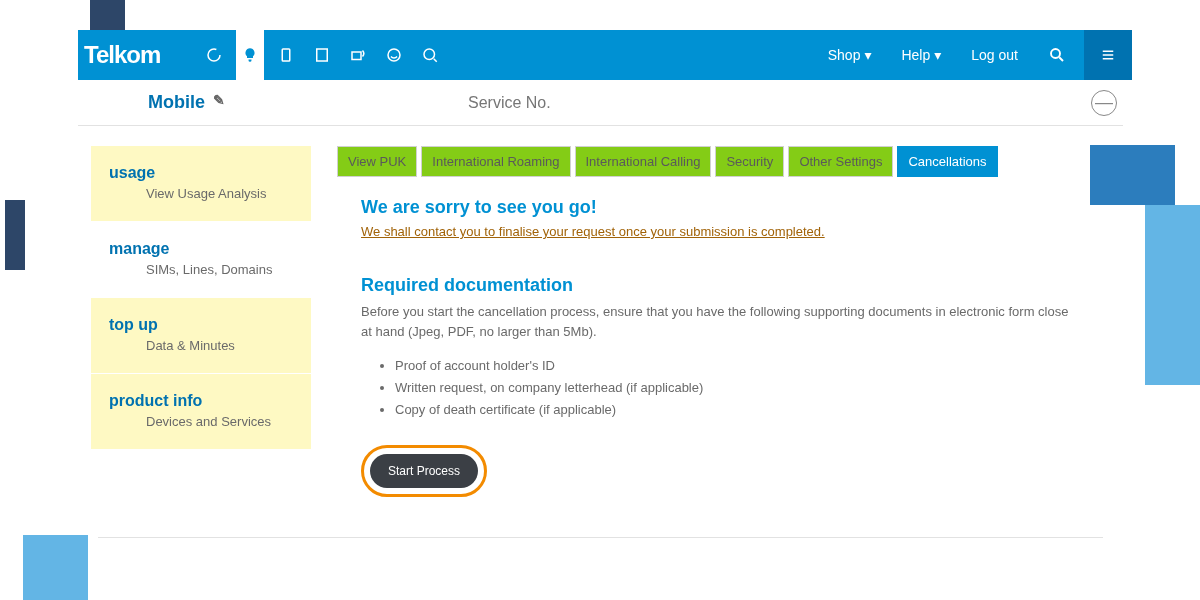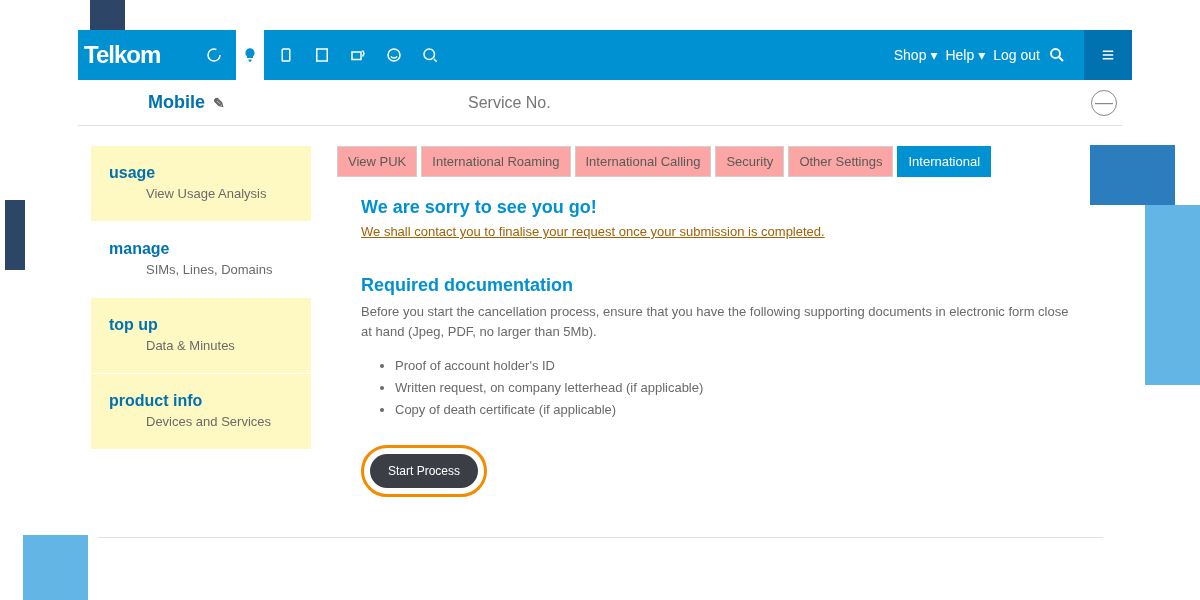--- a/index.html
+++ b/index.html
@@ -11,36 +11,36 @@
   .dec3 { background:#2c7dbd; width:85px; height:60px; left:1090px; top:145px; }
   .dec4 { background:#63b5e5; width:55px; height:180px; left:1145px; top:205px; }
   .dec5 { background:#63b5e5; width:65px; height:65px; left:23px; top:535px; }
   .page { position:absolute; left:78px; top:30px; width:1045px; }
   .topbar { background:#0091d3; height:50px; display:flex; align-items:center; padding:0 6px; color:#fff; }
   .brand { font-weight:bold; font-size:24px; letter-spacing:-1px; margin-right:40px; }
   .iconrow { display:flex; align-items:center; gap:8px; }
   .iconrow .ic { width:28px; height:50px; display:flex; align-items:center; justify-content:center; cursor:pointer; }
   .iconrow .ic.active { background:#fff; color:#0091d3; }
   .spacer { flex:1; }
-  .menu { display:flex; align-items:center; gap:8px; font-size:14px;text-align:center; }
+  .menu { display:flex; align-items:center; gap:30px; font-size:14px;text-align:center; }
   .menu .mi { cursor:pointer; display:flex; align-items:center; gap:4px; }
   .hamburger { width:48px; height:50px; background:#0072b0; display:flex; align-items:center; justify-content:center; margin-left:18px; margin-right:-15px; cursor:pointer;}
   .subbar { height:46px; display:flex; align-items:center; border-bottom:1px solid #e2e2e2; padding:0 0 0 70px; position:relative; }
-  .subbar .mobile { color:#0072b0; font-weight:bold; font-size:18px; display:flex; align-items:center; gap:8px; }
+  .subbar .mobile { color:#0072b0; font-weight:bold; font-size:18px; display:flex; gap:8px; }
   .subbar .service { position:absolute; left:390px; color:#767676; font-size:16px; }
   .subbar .circle { position:absolute; right:6px; width:26px; height:26px; border:1px solid #888; border-radius:50%; display:flex; align-items:center; justify-content:center; color:#888; font-size:18px; cursor:pointer; }
   .layout { display:flex; margin-top:20px; }
   .sidebar { width:220px; margin-left:13px; }
   .sidecard { background:#fef9c3; padding:18px 18px 20px; border-bottom:1px solid #fff; cursor:pointer; }
   .sidecard.current { background:#fff; }
   .sidecard .t { color:#0072b0; font-weight:bold; font-size:16px; margin-bottom:4px; }
   .sidecard .s { color:#6a6a6a; font-size:13px;margin-left:37px; }
   .main { flex:1; padding:0 26px 0 26px; }
   .tabs { display:flex; gap:4px; flex-wrap:wrap; margin-bottom:20px; }
-  .tab { border:1px solid #d0d0d0; background:#fca5a5; color:#5a5a5a; font-size:13px; padding:7px 10px; cursor:pointer; }
+  .tab { border:1px solid #d0d0d0; background:#84cc16; color:#5a5a5a; font-size:13px; padding:7px 10px; cursor:pointer; }
   .tab.active { background:#0091d3; color:#fff; border-color:#0091d3; }
   .content { padding:0 24px; }
   h2 { color:#0091d3; font-size:18px; font-weight:bold; margin-bottom:6px; }
   .lead { color:#a16207; font-size:13px; margin-bottom:36px;text-decoration:underline; }
   .p { color:#6a6a6a; font-size:13px; line-height:1.5; margin-bottom:14px; }
   ul.docs { margin:0 0 24px 34px; color:#6a6a6a; font-size:13px; line-height:1.7; }
   ul.docs li { list-style:disc; }
   .startwrap { display:inline-block; border:3px solid #f38b00; border-radius:28px; padding:6px; }
   .startbtn { background:#3b3f45; color:#fff; font-size:12px; font-weight:normal; border:none; padding:10px 18px; border-radius:18px; cursor:pointer; }
   .hr { border-top:1px solid #e2e2e2; margin:40px 20px 0; }
@@ -160,21 +160,21 @@
       </div>
     </div>
 
     <div class="main">
       <div class="tabs" id="tabbar">
           <div class="tab">View PUK</div>
           <div class="tab">International Roaming</div>
           <div class="tab">International Calling</div>
           <div class="tab">Security</div>
           <div class="tab">Other Settings</div>
-          <div class="tab active">International</div>
+          <div class="tab active">Cancellations</div>
         </div>
       <div class="content">
         <h2>We are sorry to see you go!</h2>
         <div class="lead">We shall contact you to finalise your request once your submission is completed.</div>
         <h2>Required documentation</h2>
         <div class="p">Before you start the cancellation process, ensure that you have the following supporting documents in electronic form close at hand (Jpeg, PDF, no larger than 5Mb).</div>
         <ul class="docs" id="doclist">
             <li>Proof of account holder's ID</li>
             <li>Written request, on company letterhead (if applicable)</li>
             <li>Copy of death certificate (if applicable)</li>

